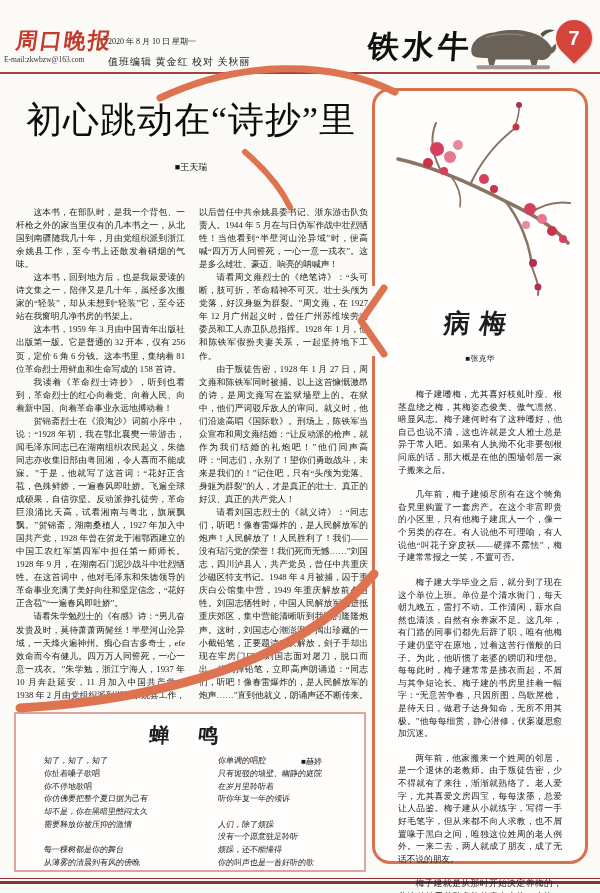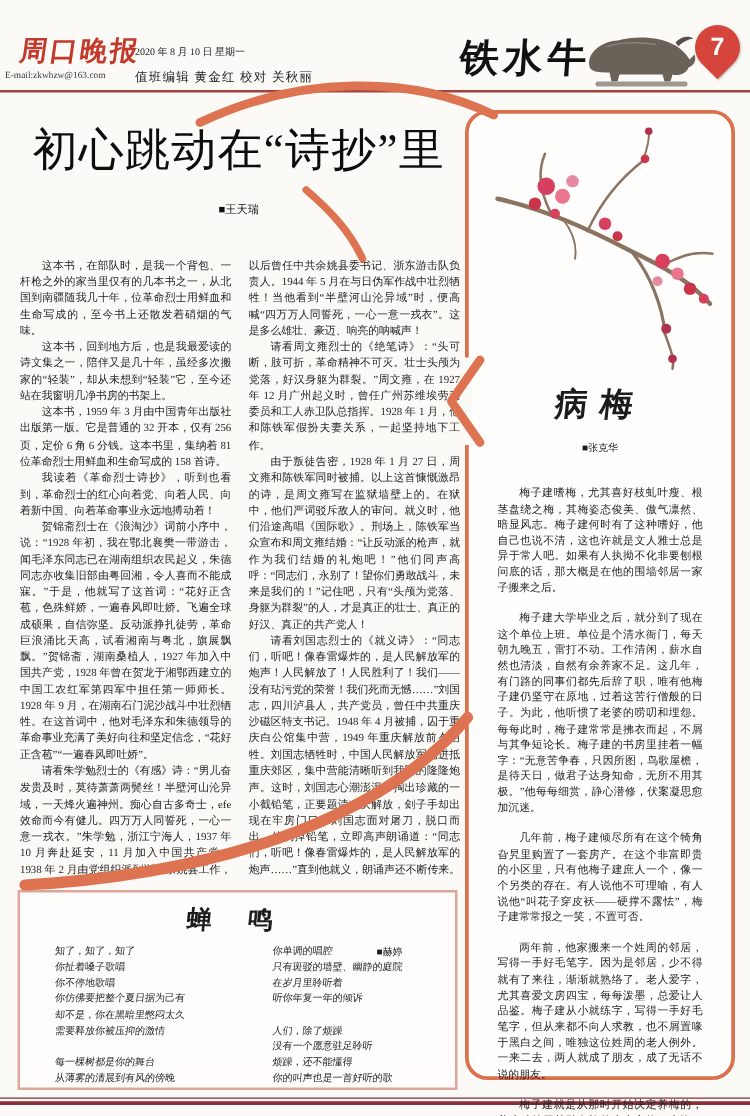--- a/index.html
+++ b/index.html
@@ -78,21 +78,21 @@
   </div>
   <div class="header-rule"></div>
 </div>
 
 <div class="headline">
   <h1>初心跳动在“诗抄”里</h1>
   <div class="main-author">■王天瑞</div>
 </div>
 
 <div class="article-body">
-    <p>这本书，在部队时，是我一个背包、一杆枪之外的家当里仅有的几本书之一，从北国到南疆随我几十年，位革命烈士用鲜血和生命写成的，至今书上还散发着硝烟的气味。</p>
+    <p>这本书，在部队时，是我一个背包、一杆枪之外的家当里仅有的几本书之一，从北国到南疆随我几十年，月由党组织派到浙江余姚县工作，至今书上还散发着硝烟的气味。</p>
     <p>这本书，回到地方后，也是我最爱读的诗文集之一，陪伴又是几十年，虽经多次搬家的“轻装”，却从未想到“轻装”它，至今还站在我窗明几净书房的书架上。</p>
     <p>这本书，1959 年 3 月由中国青年出版社出版第一版。它是普通的 32 开本，仅有 256 页，定价 6 角 6 分钱。这本书里，集纳着 81 位革命烈士用鲜血和生命写成的 158 首诗。</p>
     <p>我读着《革命烈士诗抄》，听到也看到，革命烈士的红心向着党、向着人民、向着新中国、向着革命事业永远地搏动着！</p>
     <p>贺锦斋烈士在《浪淘沙》词前小序中，说：“1928 年初，我在鄂北襄樊一带游击，闻毛泽东同志已在湖南组织农民起义，朱德同志亦收集旧部由粤回湘，令人喜而不能成寐。”于是，他就写了这首词：“花好正含苞，色殊鲜娇，一遍春风即吐娇。飞遍全球成硕果，自信弥坚。反动派挣扎徒劳，革命巨浪涌比天高，试看湘南与粤北，旗展飘飘。”贺锦斋，湖南桑植人，1927 年加入中国共产党，1928 年曾在贺龙于湘鄂西建立的中国工农红军第四军中担任第一师师长。1928 年 9 月，在湖南石门泥沙战斗中壮烈牺牲。在这首词中，他对毛泽东和朱德领导的革命事业充满了美好向往和坚定信念，“花好正含苞”“一遍春风即吐娇”。</p>
     <p>请看朱学勉烈士的《有感》诗：“男儿奋发贵及时，莫待萧萧两鬓丝！半壁河山沦异域，一天烽火遍神州。痴心自古多奇士，efe效命而今有健儿。四万万人同誓死，一心一意一戎衣。”朱学勉，浙江宁海人，1937 年 10 月奔赴延安，11 月加入中国共产党，1938 年 2 月由党组织派到浙江余姚县工作，以后曾任中共余姚县委书记、浙东游击队负责人。1944 年 5 月在与日伪军作战中壮烈牺牲！当他看到“半壁河山沦异域”时，便高喊“四万万人同誓死，一心一意一戎衣”。这是多么雄壮、豪迈、响亮的呐喊声！</p>
     <p>请看周文雍烈士的《绝笔诗》：“头可断，肢可折，革命精神不可灭。壮士头颅为党落，好汉身躯为群裂。”周文雍，在 1927 年 12 月广州起义时，曾任广州苏维埃劳动委员和工人赤卫队总指挥。1928 年 1 月，他和陈铁军假扮夫妻关系，一起坚持地下工作。</p>
     <p>由于叛徒告密，1928 年 1 月 27 日，周文雍和陈铁军同时被捕。以上这首慷慨激昂的诗，是周文雍写在监狱墙壁上的。在狱中，他们严词驳斥敌人的审问。就义时，他们沿途高唱《国际歌》。刑场上，陈铁军当众宣布和周文雍结婚：“让反动派的枪声，就作为我们结婚的礼炮吧！”他们同声高呼：“同志们，永别了！望你们勇敢战斗，未来是我们的！”记住吧，只有“头颅为党落、身躯为群裂”的人，才是真正的壮士、真正的好汉、真正的共产党人！</p>
     <p>请看刘国志烈士的《就义诗》：“同志们，听吧！像春雷爆炸的，是人民解放军的炮声！人民解放了！人民胜利了！我们——没有玷污党的荣誉！我们死而无憾……”刘国志，四川泸县人，共产党员，曾任中共重庆沙磁区特支书记。1948 年 4 月被捕，囚于重庆白公馆集中营，1949 年重庆解放前夕牺牲。刘国志牺牲时，中国人民解放军已进抵重庆郊区，集中营能清晰听到我军的隆隆炮声。这时，刘国志心潮澎湃，掏出珍藏的一小截铅笔，正要题诗欢庆解放，刽子手却出现在牢房门口。刘国志面对屠刀，脱口而出，他扔掉铅笔，立即高声朗诵道：“同志们，听吧！像春雷爆炸的，是人民解放军的炮声……”直到他就义，朗诵声还不断传来。这里记下的，仅是他走出白公馆以前朗诵的一段诗。</p>
   </div>
 
@@ -153,23 +153,23 @@
       <circle cx="153" cy="166" r="4" fill="#b03050"></circle>
       <circle cx="158" cy="190" r="3.5" fill="#b03050"></circle>
       <circle cx="139" cy="8" r="3" fill="#b03050"></circle>
       <circle cx="136" cy="30" r="3.5" fill="#c9344a"></circle>
     </g>
   </svg>
   <div class="sidebar-title">病梅</div>
   <div class="sidebar-author">■张克华</div>
   <div class="sidebar-body">
       <p>梅子建嗜梅，尤其喜好枝虬叶瘦、根茎盘绕之梅，其梅姿态俊美、傲气凛然、暗显风志。梅子建何时有了这种嗜好，他自己也说不清，这也许就是文人雅士总是异于常人吧。如果有人执拗不化非要刨根问底的话，那大概是在他的围墙邻居一家子搬来之后。</p>
+      <p>几年前，梅子建倾尽所有在这个犄角旮旯里购置了一套房产。在这个非富即贵的小区里，只有他梅子建庶人一个，像一个另类的存在。有人说他不可理喻，有人说他“叫花子穿皮袄——硬撑不露怯”，梅子建常常报之一笑，不置可否。</p>
       <p>梅子建大学毕业之后，就分到了现在这个单位上班。单位是个清水衙门，每天朝九晚五，雷打不动。工作清闲，薪水自然也清淡，自然有余养家不足。这几年，有门路的同事们都先后辞了职，唯有他梅子建仍坚守在原地，过着这苦行僧般的日子。为此，他听惯了老婆的唠叨和埋怨。每每此时，梅子建常常是拂衣而起，不屑与其争短论长。梅子建的书房里挂着一幅字：“无意苦争春，只因所图，鸟歌屋檐，是待天日，做君子达身知命，无所不用其极。”他每每细赏，静心潜修，伏案凝思愈加沉迷。</p>
-      <p>几年前，梅子建倾尽所有在这个犄角旮旯里购置了一套房产。在这个非富即贵的小区里，只有他梅子建庶人一个，像一个另类的存在。有人说他不可理喻，有人说他“叫花子穿皮袄——硬撑不露怯”，梅子建常常报之一笑，不置可否。</p>
-      <p>两年前，他家搬来一个姓周的邻居，写得一手好毛笔字。因为是邻居，少不得就有了来往，渐渐就熟络了。老人爱字，尤其喜爱文房四宝，每每泼墨，总爱让人品鉴。梅子建从小就练字，写得一手好毛笔字，但从来都不向人求教，也不屑置喙于黑白之间，唯独这位姓周的老人例外。一来二去，两人就成了朋友，成了无话不说的朋友。</p>
+      <p>两年前，他家搬来一个姓周的邻居，是一个退休的老教师。由于叛徒告密，少不得就有了来往，渐渐就熟络了。老人爱字，尤其喜爱文房四宝，每每泼墨，总爱让人品鉴。梅子建从小就练字，写得一手好毛笔字，但从来都不向人求教，也不屑置喙于黑白之间，唯独这位姓周的老人例外。一来二去，两人就成了朋友，成了无话不说的朋友。</p>
       <p>梅子建就是从那时开始决定养梅的，养这种枝干虬劲盘旋的病态之梅。也许，这就是天生万物，取舍各异吧。首先，梅子建把小筑前的空地刨翻平整，又用彩砖砌了花坛，铺了甬道，又架设了龙骨，搭起了大棚。事毕，他又不吝钱财，从外地搜罗来珍品异种，根植在小园之中，殷勤侍弄。不到两年，小园之梅已蔚然成风。梅子建还给每株梅起了不一样的名字，如“碧山含玉”“梅壮华章”“否极泰来”“孤芳自赏”。</p>
       <p>梅子建从来不让外人进他的梅园，他的老婆也不例外。他常说梅是高洁孤傲之物，俗人污浊，恐伤其雅性，损其精魂。大伙都说梅子建怪，怪得不可思议。梅子建不以为然，常常独憩于其间，废寝而忘食，不亦乐乎。</p>
     </div>
 </div>
 
 <svg class="overlay" viewBox="0 0 600 893">
   <path d="M160,98 C240,60 330,60 395,92" stroke="#dd7350" stroke-width="7" fill="none" stroke-linecap="round"></path>
   <path d="M245,152 C266,170 280,186 290,207" stroke="#dd7350" stroke-width="6" fill="none" stroke-linecap="round"></path>
   <rect x="368" y="286" width="10" height="70" fill="#fbfaf7"></rect>
   <path d="M384,288 L361,321 L384,354" stroke="#dd7350" stroke-width="7" fill="none" stroke-linecap="round" stroke-linejoin="round"></path>

